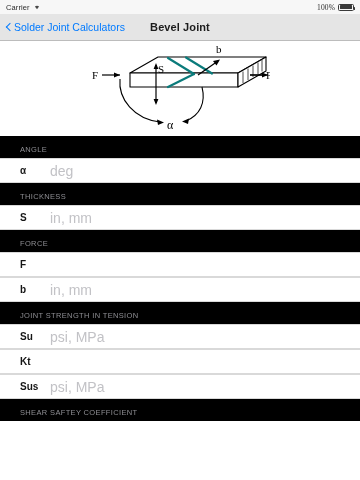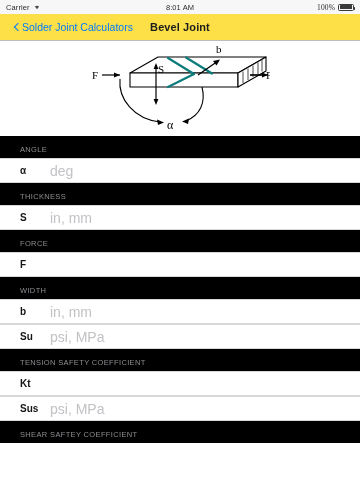--- a/index.html
+++ b/index.html
@@ -71,26 +71,25 @@
     position: absolute;
     left: 0.6px; top: 0.6px; bottom: 0.6px;
     width: calc(100% - 1.2px);
     background: #3a3a3a;
     border-radius: 0.5px;
   }
 
   
   .navbar {
     height: 27px;
-    background: #fde047;
+    background: #e5e5e5;
     border-bottom: 0.5px solid #bcbcbc;
     display: flex;
     align-items: center;
     position: relative;
-    padding-left: 8px;
   }
   .nav-back {
     display: flex;
     align-items: center;
     gap: 2px;
     padding-left: 5px;
     color: #007aff;
     font-size: 10.5px;
     cursor: pointer;
     position: relative;
@@ -195,21 +194,20 @@
 
   <div class="statusbar">
     <div class="status-left">
       <span>Carrier</span>
       <span class="wifi-icon">
         <svg width="8" height="7" viewBox="0 0 8 7">
           <path d="M4 6.2 L1.9 3.6 A3.1 3.1 0 0 1 6.1 3.6 Z" fill="#4a4a4a"></path>
         </svg>
       </span>
     </div>
-    <div class="status-center">8:01 AM</div>
     <div class="status-right">
       <span>100%</span>
       <span class="battery">
         <span class="battery-fill"></span>
       </span>
     </div>
   </div>
 
   <div class="navbar">
     <div class="nav-back">
@@ -309,36 +307,35 @@
       </div>
 
       <div class="field-group">
         <div class="field-header">FORCE</div>
         <div class="field-row">
           <span class="field-symbol">F</span>
         </div>
       </div>
 
       <div class="field-group">
-        <div class="field-header">WIDTH</div>
         <div class="field-row">
           <span class="field-symbol">b</span>
           <span class="field-placeholder">in, mm</span>
         </div>
       </div>
 
       <div class="field-group">
+        <div class="field-header">JOINT STRENGTH IN TENSION</div>
         <div class="field-row">
           <span class="field-symbol">Su</span>
           <span class="field-placeholder">psi, MPa</span>
         </div>
       </div>
 
       <div class="field-group">
-        <div class="field-header">TENSION SAFETY COEFFICIENT</div>
         <div class="field-row">
           <span class="field-symbol">Kt</span>
           <span class="field-placeholder"></span>
         </div>
       </div>
 
       <div class="field-group">
         <div class="field-row">
           <span class="field-symbol">Sus</span>
           <span class="field-placeholder">psi, MPa</span>

